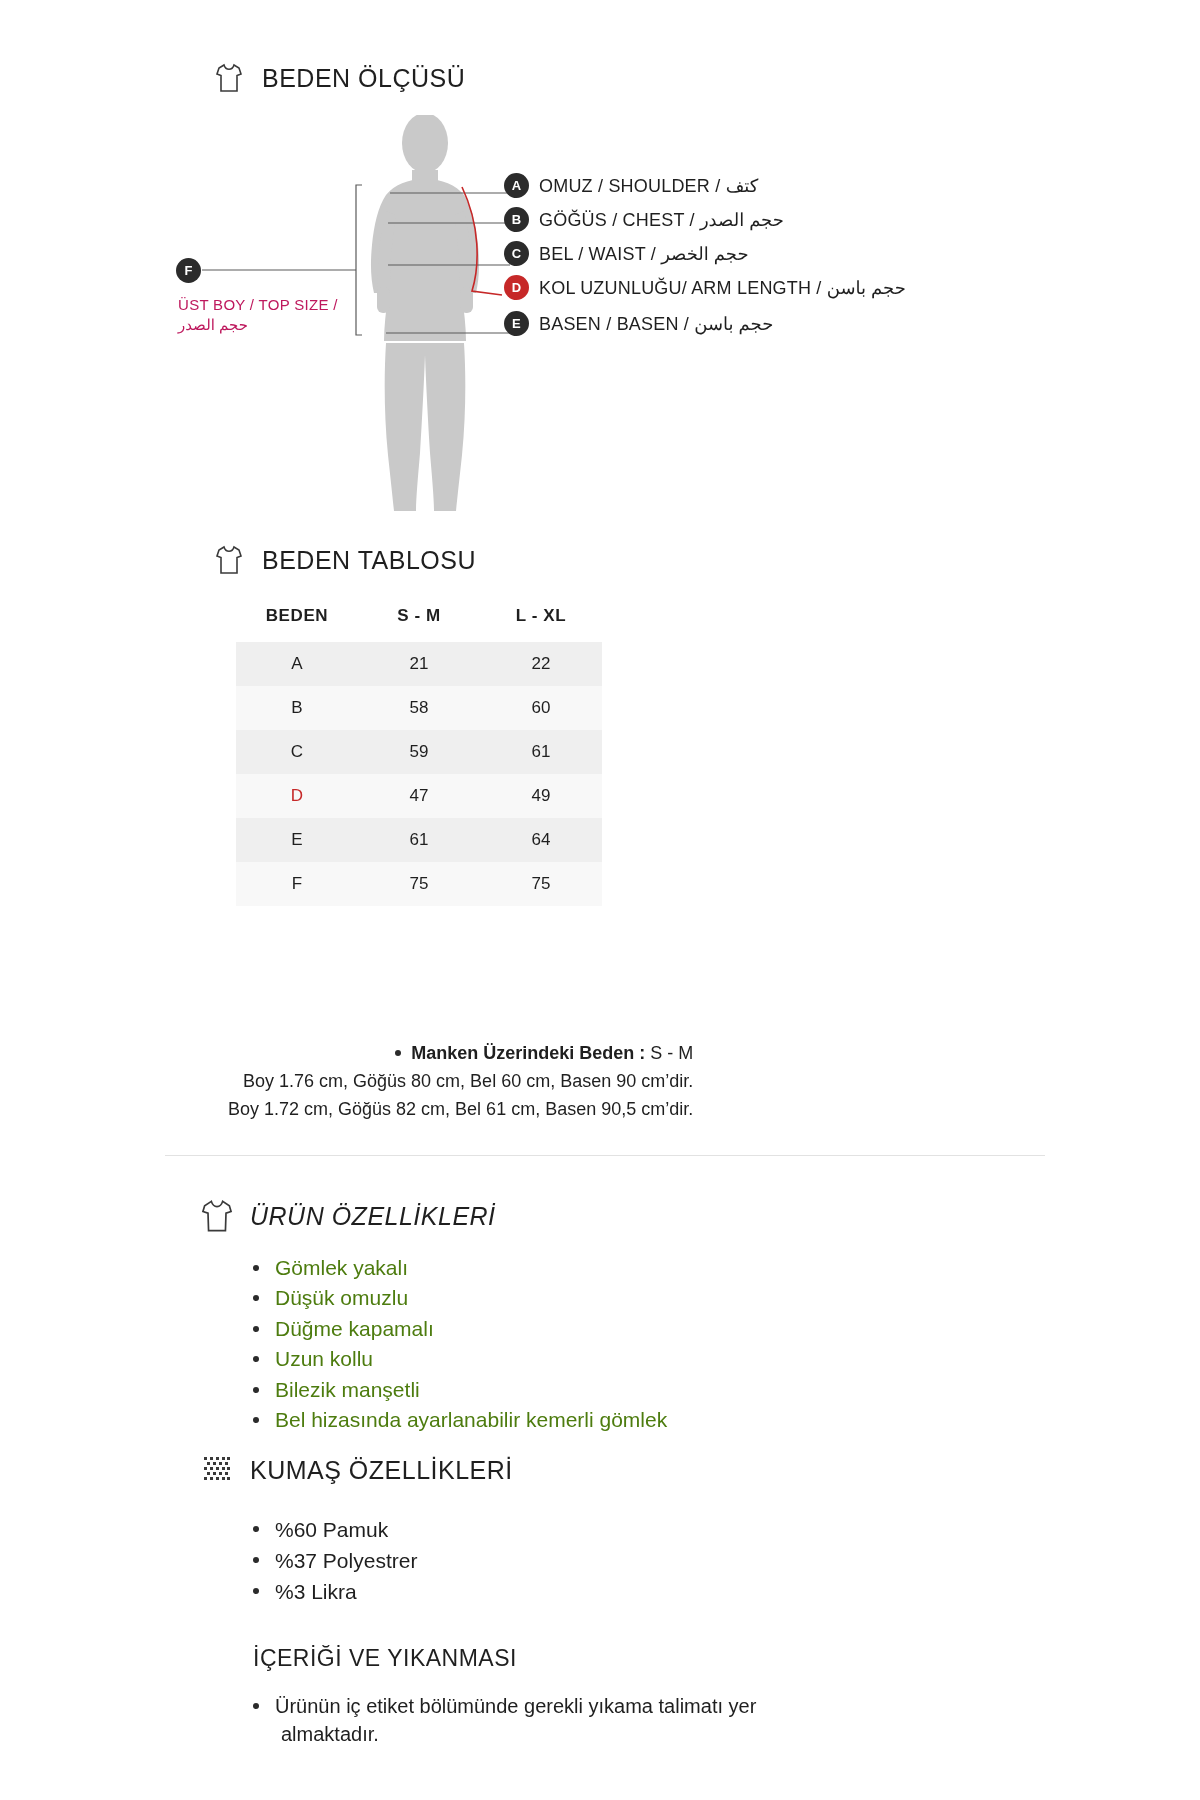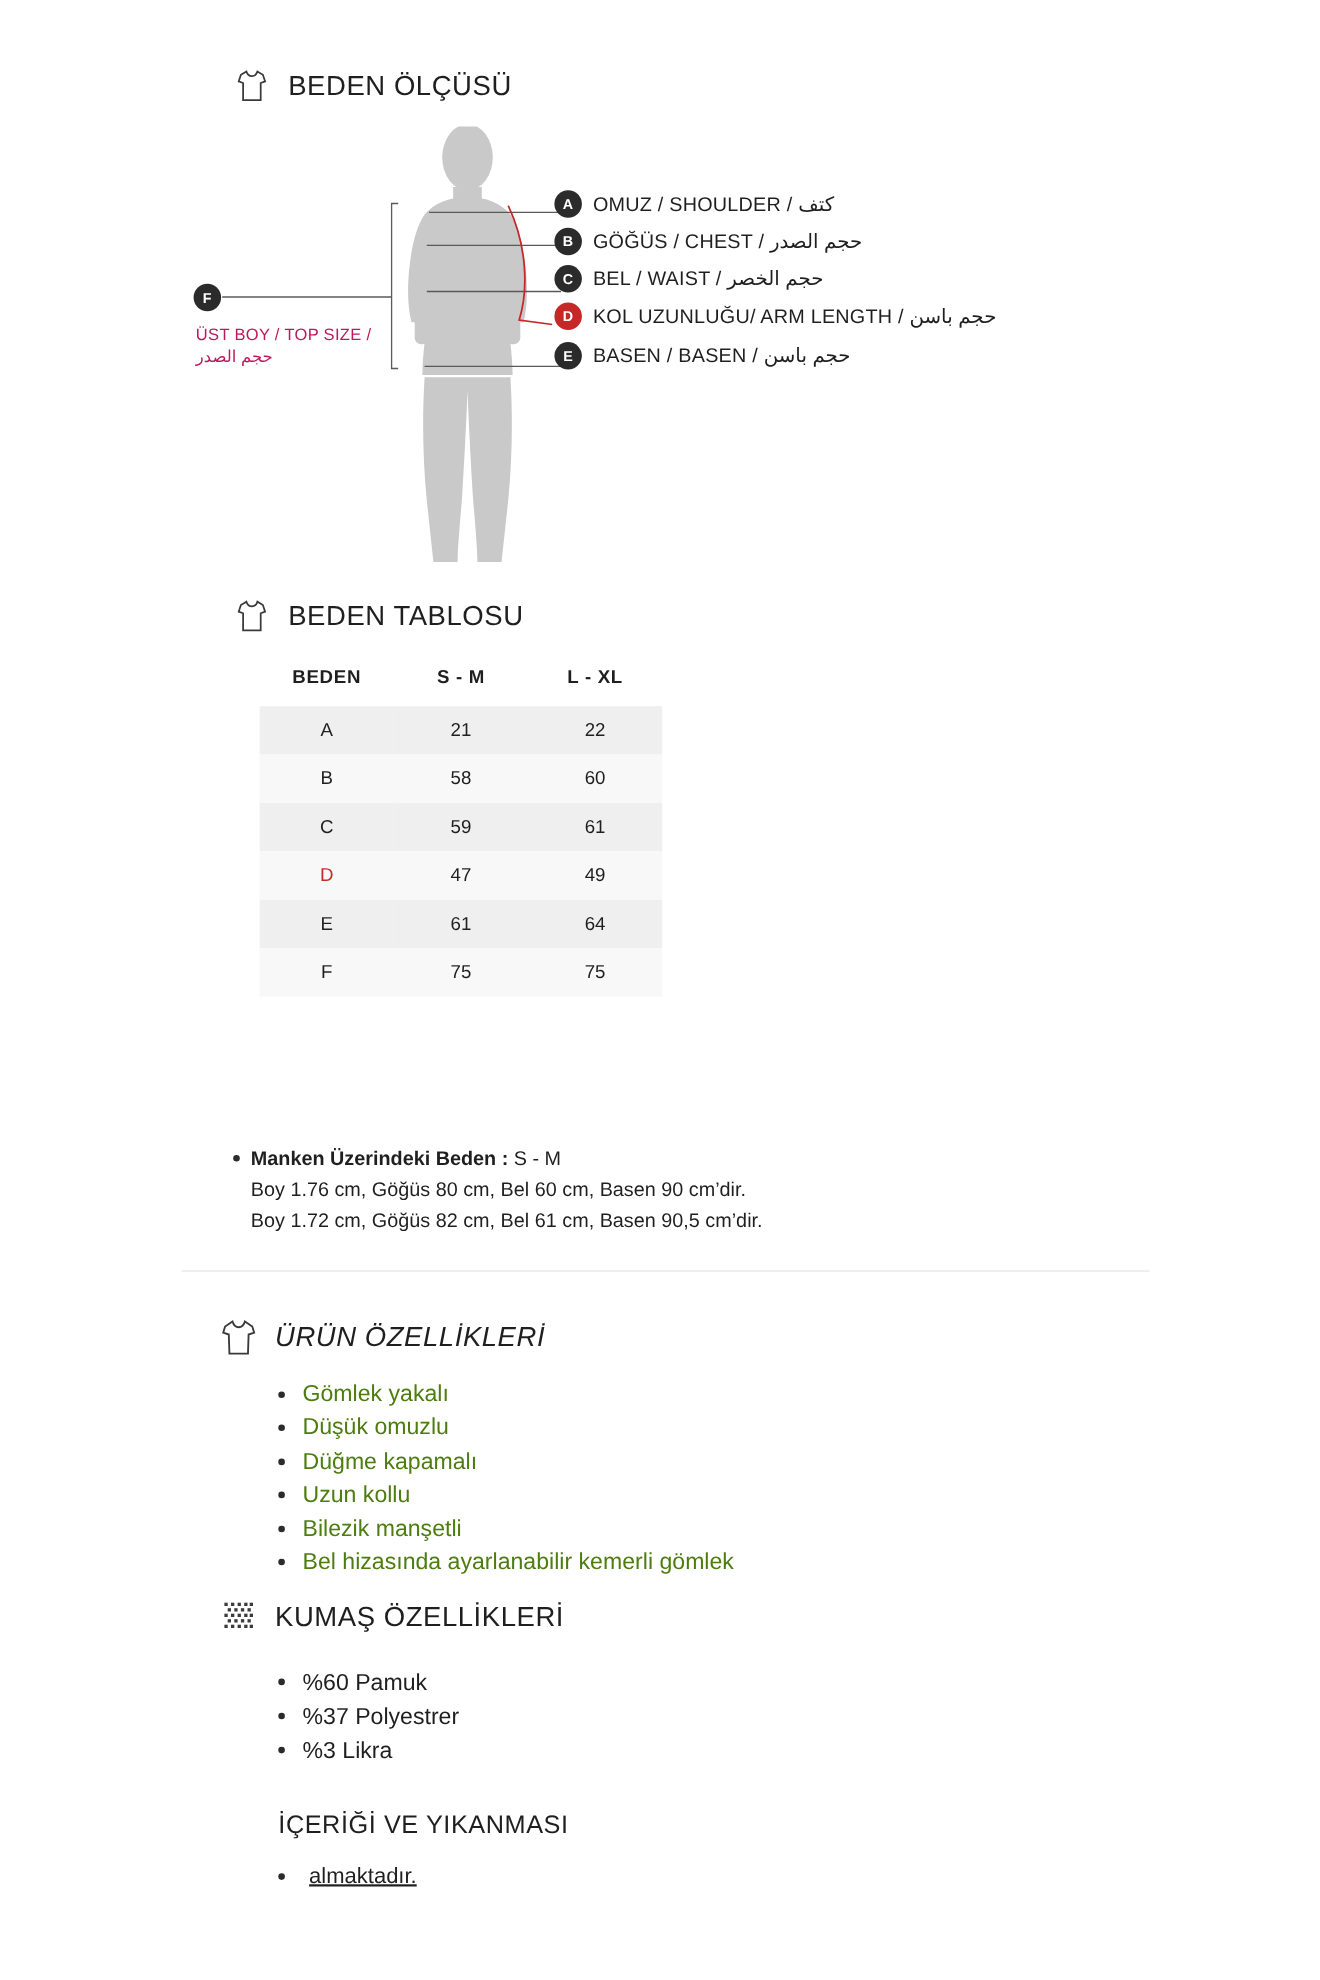--- a/index.html
+++ b/index.html
@@ -131,20 +131,21 @@
   table.sizes col.c2 { width: 122px; }
   table.sizes col.c3 { width: 122px; }
 
   .model-note {
     position: absolute;
     left: 212px;
     top: 1040px;
     font-size: 18px;
     color: #1f1f1f;
     line-height: 1.55;
+    text-align: right;
   }
   .model-note .dot {
     display: inline-block;
     width: 6px; height: 6px;
     background: #2b2b2b;
     border-radius: 50%;
     vertical-align: middle;
     margin-right: 10px;
     margin-bottom: 3px;
   }
@@ -238,21 +239,21 @@
   }
   .wash-list li { position: relative; padding-left: 22px; }
   .wash-list li::before {
     content: "";
     position: absolute;
     left: 0; top: 11px;
     width: 6px; height: 6px;
     background: #2b2b2b;
     border-radius: 50%;
   }
-  .wash-list li .l2 { display: block; margin-left: 6px; text-decoration: underline; }
+  .wash-list li .l2 { display: block; margin-left: 6px; }
 
   .ar { direction: rtl; unicode-bidi: bidi-override; }
 </style>
 </head>
 <body>
 
 <div class="page">
 
   <div class="sec-head" id="size-measure-head">
     <span class="icon-box">
@@ -463,17 +464,18 @@
 
   <ul class="fabric-list">
     <li>%60  Pamuk</li>
     <li>%37  Polyestrer</li>
     <li>%3    Likra</li>
   </ul>
 
   <div id="washing-head">İÇERİĞİ VE YIKANMASI</div>
   <ul class="wash-list">
     <li>
+      <span>Ürünün iç etiket bölümünde gerekli yıkama talimatı yer</span>
       <span class="l2">almaktadır.</span>
     </li>
   </ul>
 
 </div>
 
 </body></html>

